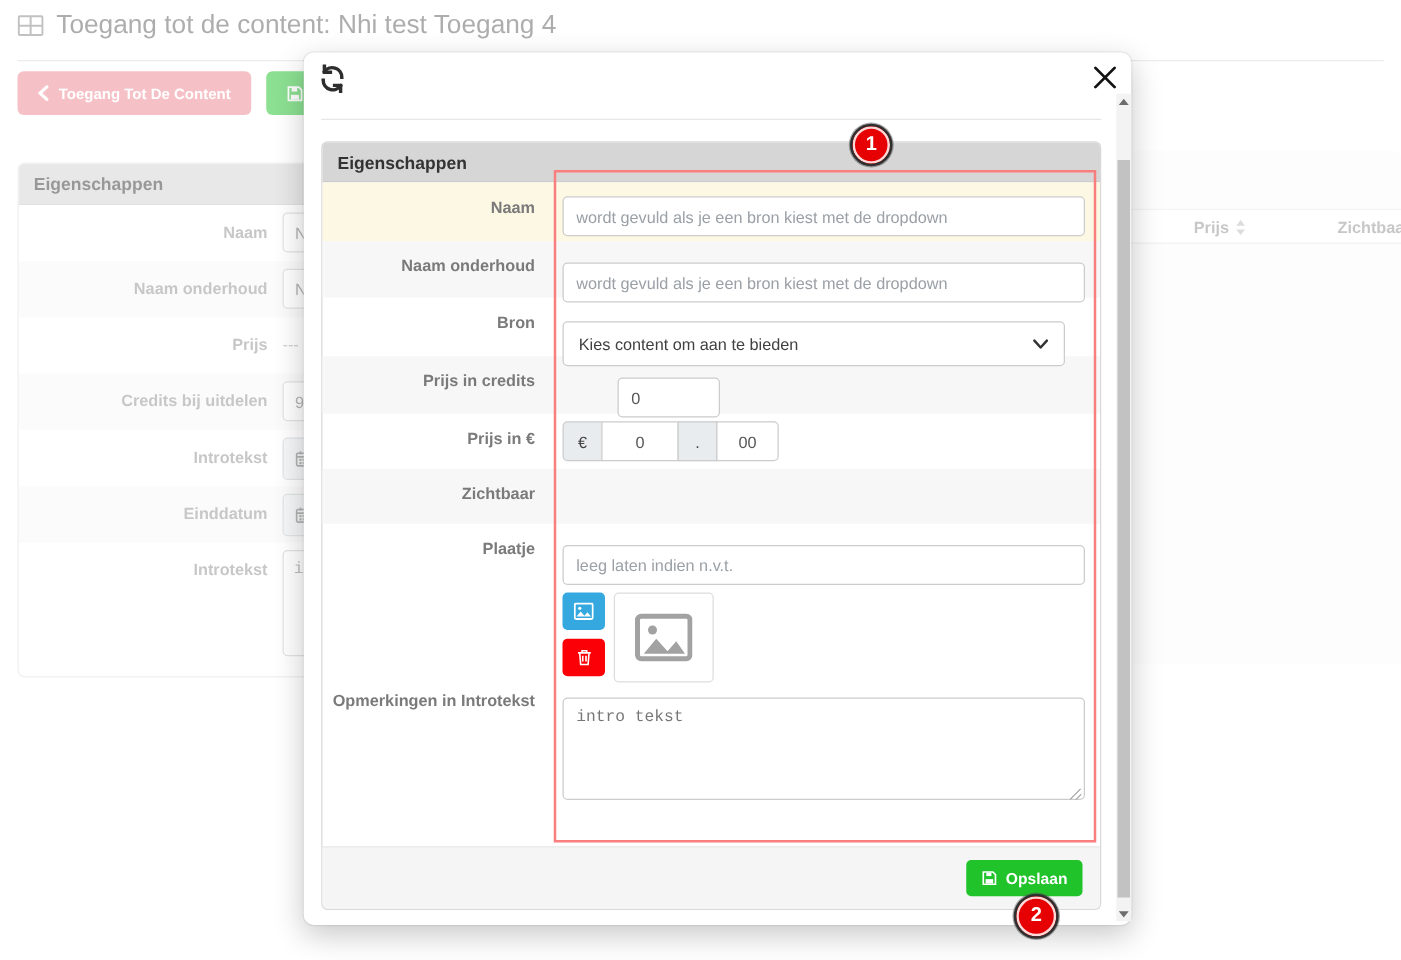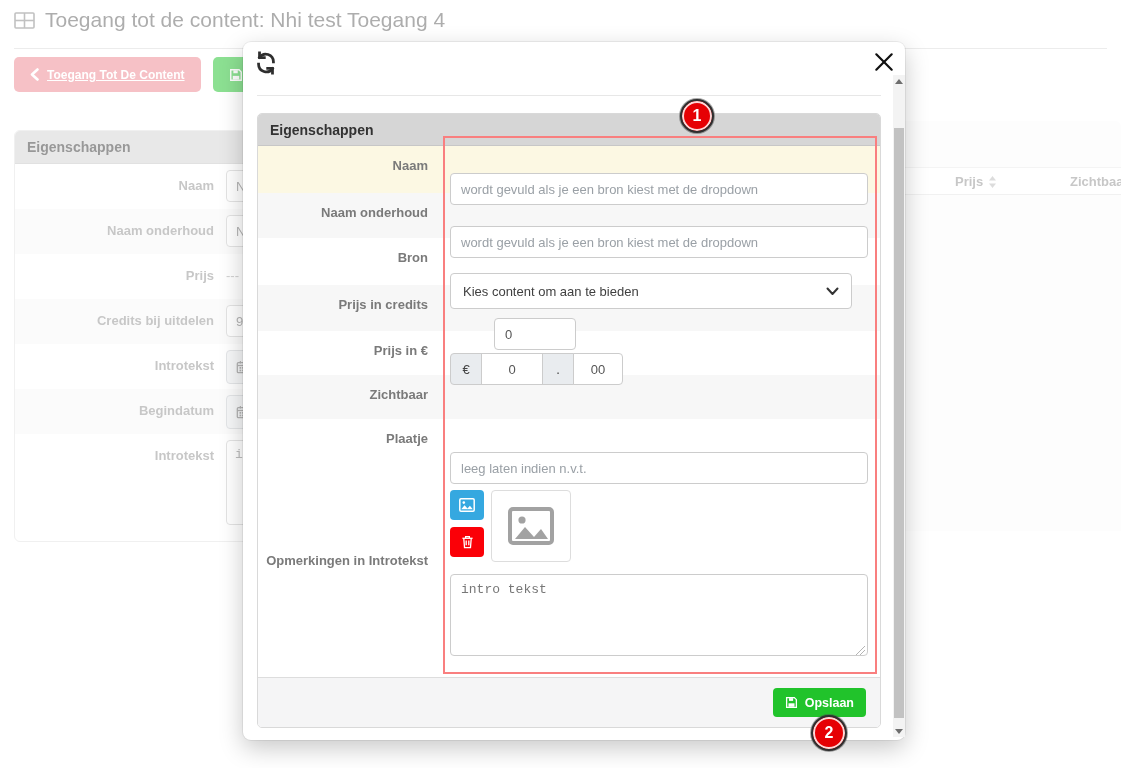--- a/index.html
+++ b/index.html
@@ -11,21 +11,21 @@
   }
   
   .bg-page { position:absolute; inset:0; z-index:0; }
   .page-header { position:absolute; left:14px; top:8px; display:flex; align-items:center; gap:10px; }
   .page-header h1 { font-size:21px; font-weight:400; color:#6a6a6a; }
   .title-icon { color:#8f8f8f; display:inline-flex; }
   .page-divider { position:absolute; left:14px; right:14px; top:48px; border-top:1px solid #dcdcdc; }
   .toolbar { position:absolute; left:14px; top:57px; display:flex; gap:12px; }
   .btn { display:inline-flex; align-items:center; gap:8px; height:35px; padding:0 16px;
          border:none; border-radius:5px; font-size:12px; font-weight:bold; color:#fff; cursor:pointer;
-         font-family:"Liberation Sans", sans-serif;text-decoration:underline; }
+         font-family:"Liberation Sans", sans-serif; }
   .btn-pink { background:#ee8f98; }
   .btn-green { background:#2fc63a; }
   
   .lpanel { position:absolute; left:14px; top:130px; width:700px; height:412px;
             background:#fff; border:1px solid #e3e3e3; border-radius:6px; overflow:hidden; }
   .lpanel-heading { height:33px; background:#d6d6d6; border-bottom:1px solid #c9c9c9;
                     font-size:14px; font-weight:bold; color:#444; line-height:33px; padding-left:12px; }
   .bg-frow { display:flex; height:45px; }
   .bg-frow.even { background:#f8f8f8; }
   .bg-frow.tall { height:92px; }
@@ -66,21 +66,21 @@
   
   .panel { position:absolute; left:14px; top:71px; width:624px; height:615px;
            border:1px solid #d9d9d9; border-radius:5px; background:#fff; }
   .panel-heading { height:32px; background:#d6d6d6; border-bottom:1px solid #c7c7c7; border-radius:4px 4px 0 0;
                    font-size:14px; font-weight:bold; color:#333; line-height:32px; padding-left:12px; }
   .frow { display:flex; }
   .frow.even { background:#f7f7f7; }
   .frow.warn { background:#fcf8e3; }
   .flabel { width:186px; text-align:right; padding:12px 16px 0 8px; font-size:13px; font-weight:bold; color:#7a7a7a; line-height:1.3; }
   .nowrap { white-space:nowrap; }
-  .fctrl { flex:1; padding:17px 10px 0 6px; position:relative;margin-top:16px; }
+  .fctrl { flex:1; padding:17px 10px 0 6px; position:relative; }
   .ti { width:418px; height:32px; border:1px solid #ccc; border-radius:4px; padding:0 10px;
         font-size:13px; color:#555; background:#fff; font-family:"Liberation Sans", sans-serif; }
   .ti::placeholder { color:#9aa0a6; opacity:1; }
   .ti-small { width:82px; }
   .fake-select { width:402px; height:36px; border:1px solid #ccc; border-radius:4px; background:#fff;
                  display:flex; align-items:center; justify-content:space-between; padding:0 12px;
                  font-size:13px; color:#404040; cursor:pointer; margin-top:2px; }
   .igroup { display:flex; align-items:stretch; }
   .igroup > * { margin-left:-1px; }
   .igroup > *:first-child { margin-left:0; border-radius:4px 0 0 4px; }
@@ -199,21 +199,21 @@
               <rect x="7" y="8" width="2" height="2" fill="#777"></rect>
               <rect x="10" y="8" width="2" height="2" fill="#777"></rect>
               <rect x="4" y="11" width="2" height="2" fill="#777"></rect>
               <rect x="7" y="11" width="2" height="2" fill="#777"></rect>
             </svg>
         </span>
         <input class="bg-input" style="border-radius: 0px 4px 4px 0px; margin-left: -7px;" value="">
       </div>
     </div>
     <div class="bg-frow even">
-      <div class="bg-flabel">Begindatum</div>
+      <div class="bg-flabel">Einddatum</div>
       <div class="bg-fctrl">
         <span class="bg-addon">
           <svg width="14" height="14" viewBox="0 0 16 16">
               <rect x="1.5" y="3" width="13" height="11.5" rx="1.2" fill="none" stroke="#777" stroke-width="1.5"></rect>
               <line x1="1.5" y1="6.3" x2="14.5" y2="6.3" stroke="#777" stroke-width="1.5"></line>
               <line x1="5" y1="1.2" x2="5" y2="4" stroke="#777" stroke-width="1.5"></line>
               <line x1="11" y1="1.2" x2="11" y2="4" stroke="#777" stroke-width="1.5"></line>
               <rect x="4" y="8" width="2" height="2" fill="#777"></rect>
               <rect x="7" y="8" width="2" height="2" fill="#777"></rect>
               <rect x="10" y="8" width="2" height="2" fill="#777"></rect>

